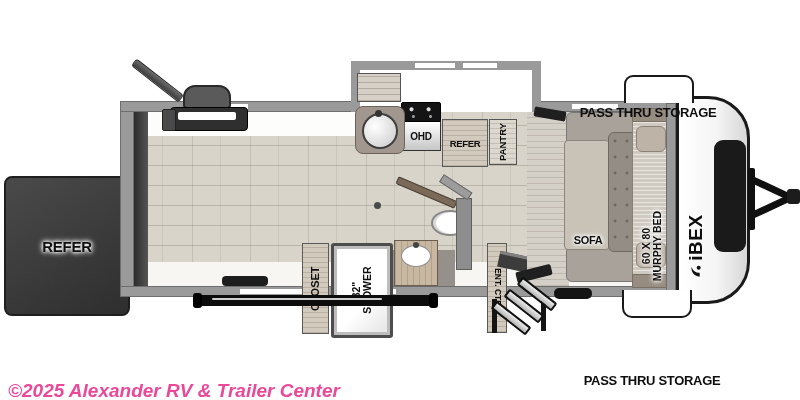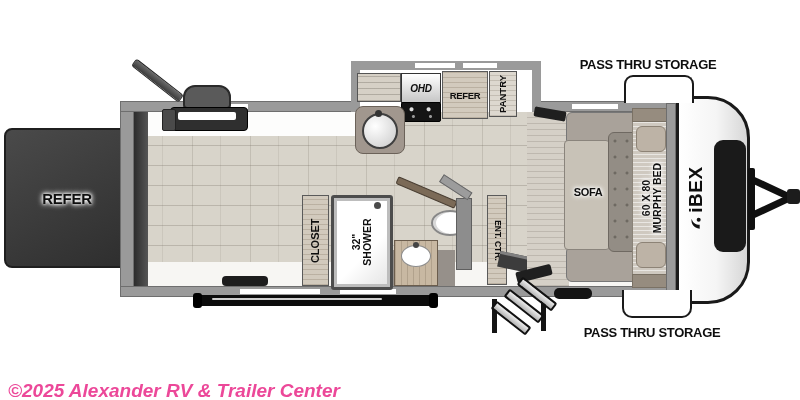--- a/index.html
+++ b/index.html
@@ -3,21 +3,21 @@
 <meta charset="utf-8">
 <style>
   html,body{margin:0;padding:0;background:#fff;}
   #canvas{position:relative;width:800px;height:400px;background:#fff;overflow:hidden;
           font-family:"Liberation Sans",sans-serif;}
   .abs{position:absolute;}
   .wall{background:#9a9a9a;border:1px solid #6e6e6e;box-sizing:border-box;}
   .lbl{font-weight:bold;color:#0e0e0e;letter-spacing:-0.3px;white-space:nowrap;}
   .big{font-size:13px;}
   .glow{text-shadow:0 0 3px #fff,0 0 5px #fff,0 0 6px #fff;}
-  .center{display:flex;align-items:center;justify-content:center;}
+  .center{display:flex;align-items:center;justify-content:center;margin-top:48px;}
   .vrot{transform:rotate(-90deg);}
   .vrot2{transform:rotate(90deg);}
   .floor{background-color:#d8d4ca;
     background-image:
       repeating-linear-gradient(0deg, rgba(110,102,90,.28) 0 1px, transparent 1px 20px),
       repeating-linear-gradient(90deg, rgba(110,102,90,.20) 0 1px, transparent 1px 58px),
       repeating-linear-gradient(90deg, transparent 0 28px, rgba(110,102,90,.12) 28px 29px, transparent 29px 58px);}
   .wood{background-color:#d2cabd;
     background-image:repeating-linear-gradient(0deg, rgba(125,110,90,.28) 0 1px, transparent 1px 5px);
     border:1.5px solid #5a5a5a;box-sizing:border-box;}
@@ -60,21 +60,21 @@
               background:linear-gradient(180deg,#6a6a6a,#3a3a3a);transform:rotate(38deg);transform-origin:4px center;"></div>
   <div class="abs" style="left:183px;top:85px;width:48px;height:24px;background:#5a5a5a;border:2px solid #2a2a2a;
               border-radius:12px 12px 4px 4px;box-sizing:border-box;"></div>
   <div class="abs" style="left:170px;top:107px;width:78px;height:24px;background:#2f2f2f;border:1px solid #000;border-radius:4px;box-sizing:border-box;"></div>
   <div class="abs" style="left:178px;top:112px;width:58px;height:8px;background:#fff;border-radius:2px;"></div>
   <div class="abs" style="left:162px;top:109px;width:12px;height:20px;background:#4a4a4a;border:1px solid #222;border-radius:2px;"></div>
 
   <div class="abs" style="left:357px;top:73px;width:44px;height:29px;background:#d6d0c6;border:1.5px solid #555;box-sizing:border-box;
               background-image:repeating-linear-gradient(0deg, rgba(90,85,75,.3) 0 1px, transparent 1px 6px);"></div>
   <div class="abs center" style="left:401px;top:73px;width:40px;height:30px;background:linear-gradient(180deg,#ffffff,#c6c6c6);
-              border:1.5px solid #333;box-sizing:border-box;font-style:italic;">
+              border:1.5px solid #333;box-sizing:border-box;">
     <span class="lbl" style="font-size:10px;">OHD</span>
   </div>
   <div class="abs" style="left:401px;top:102px;width:40px;height:20px;background:#141414;border:1px solid #000;border-radius:2px;box-sizing:border-box;
               background-image:radial-gradient(circle at 25% 35%,#ddd 1.5px,transparent 2.5px),
                                radial-gradient(circle at 70% 35%,#ddd 1.5px,transparent 2.5px),
                                radial-gradient(circle at 30% 75%,#999 1px,transparent 2px),
                                radial-gradient(circle at 75% 75%,#999 1px,transparent 2px);"></div>
   <div class="abs wood center" style="left:442px;top:71px;width:46px;height:48px;text-align:right;">
     <span class="lbl" style="font-size:9.5px;">REFER</span>
   </div>

